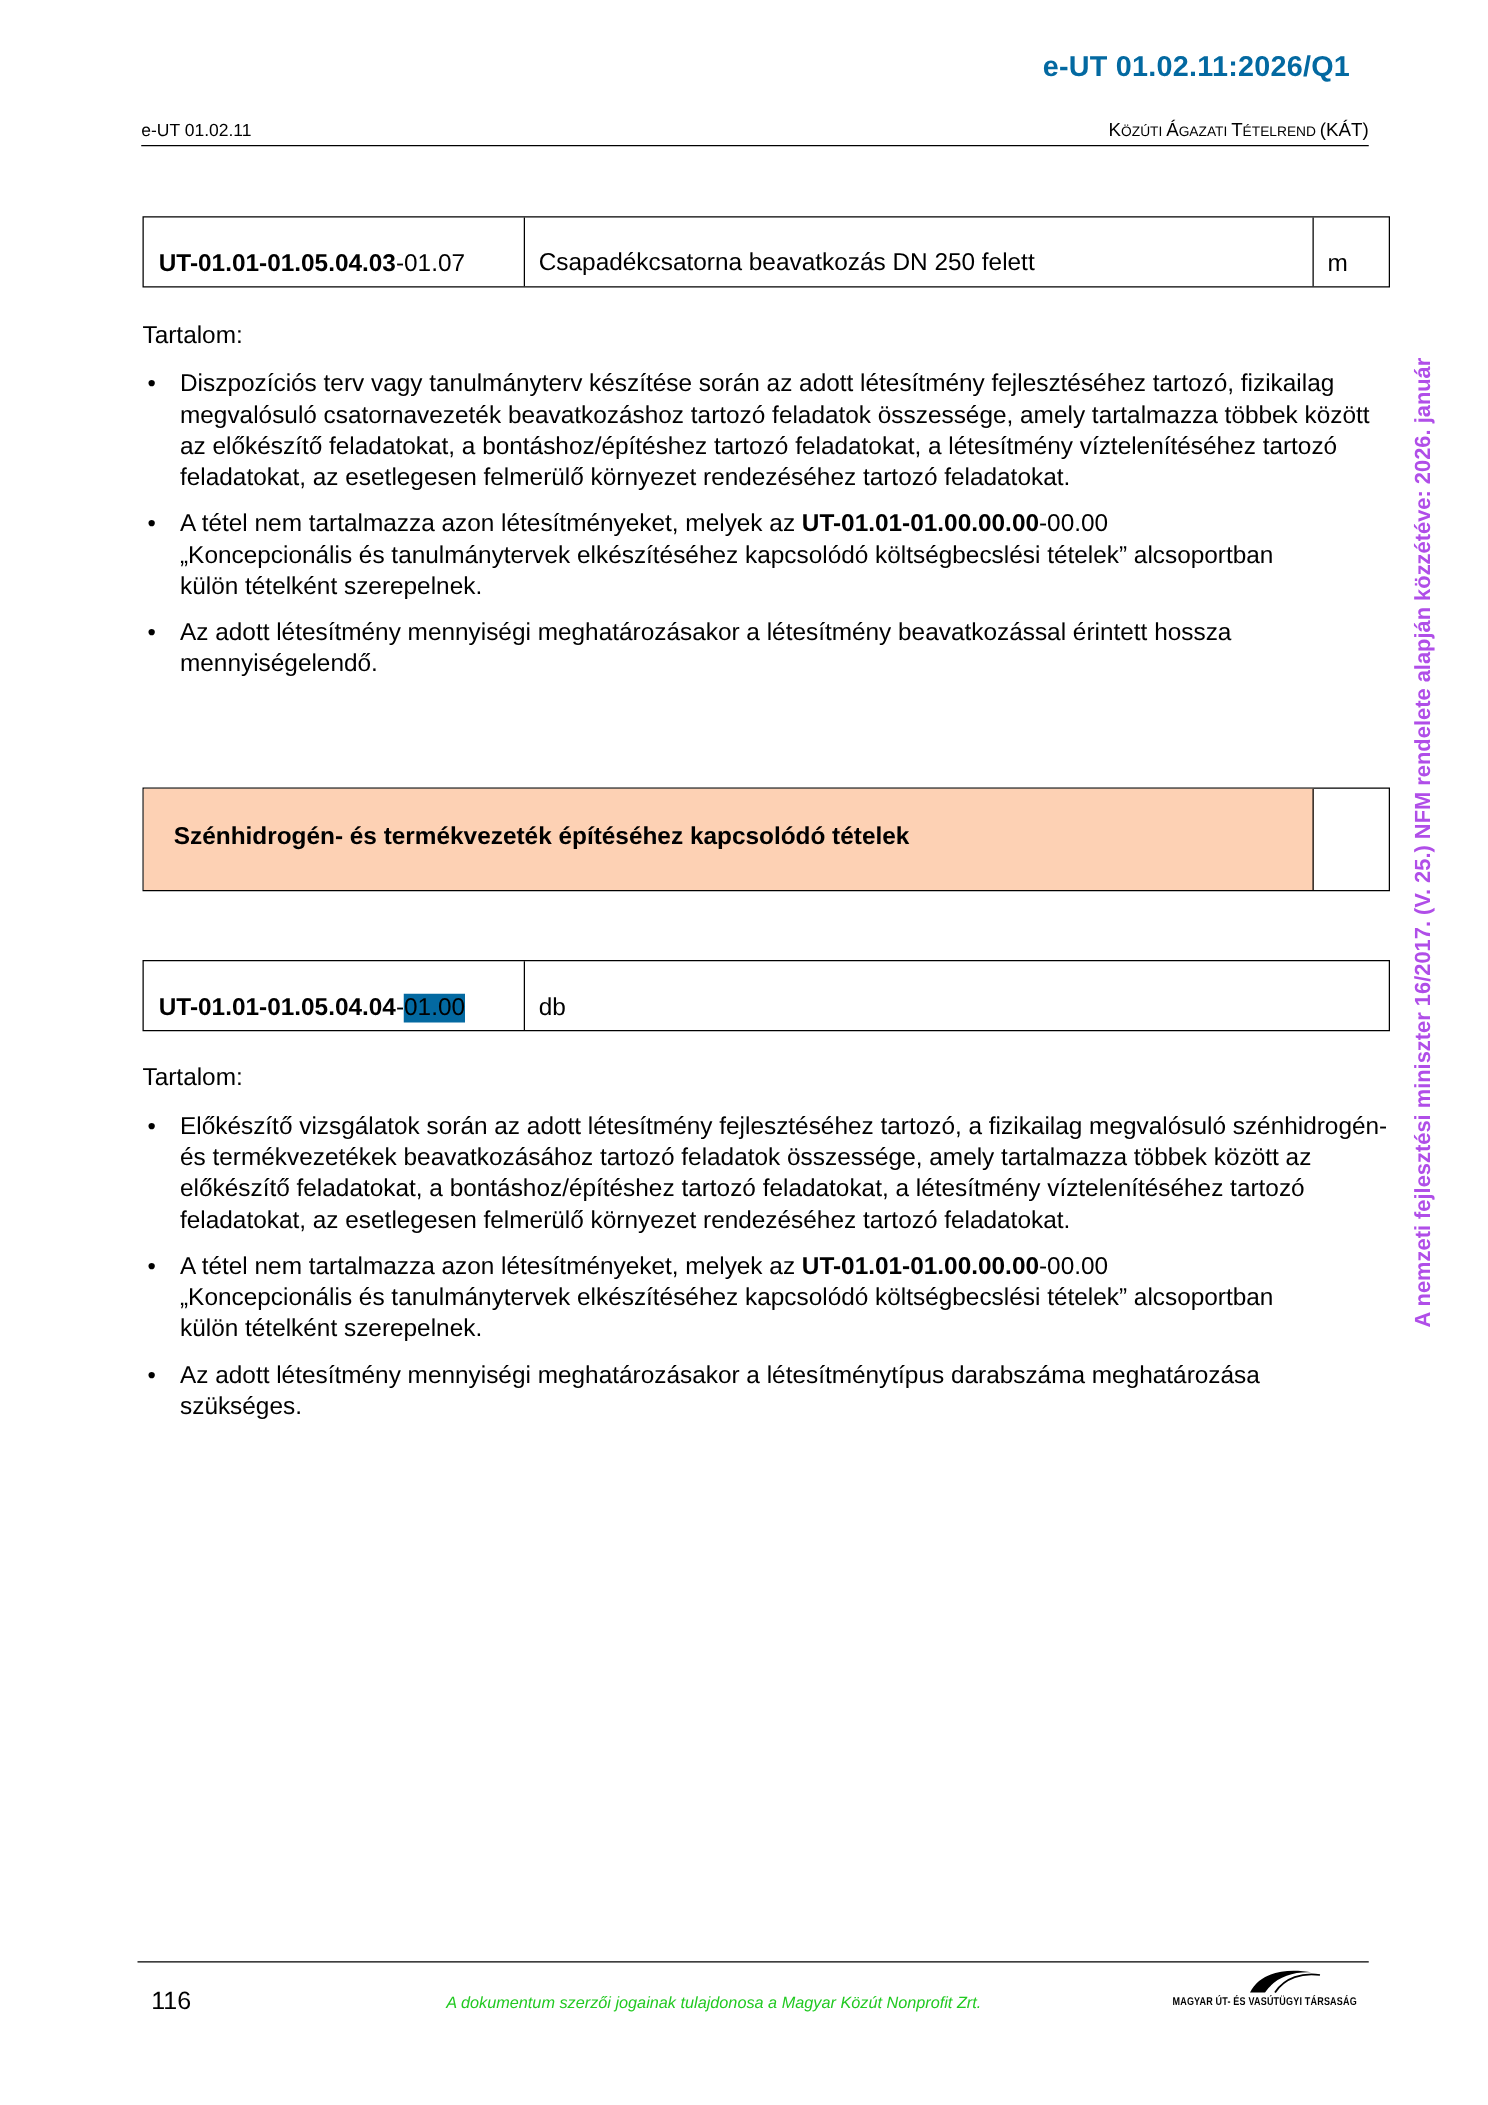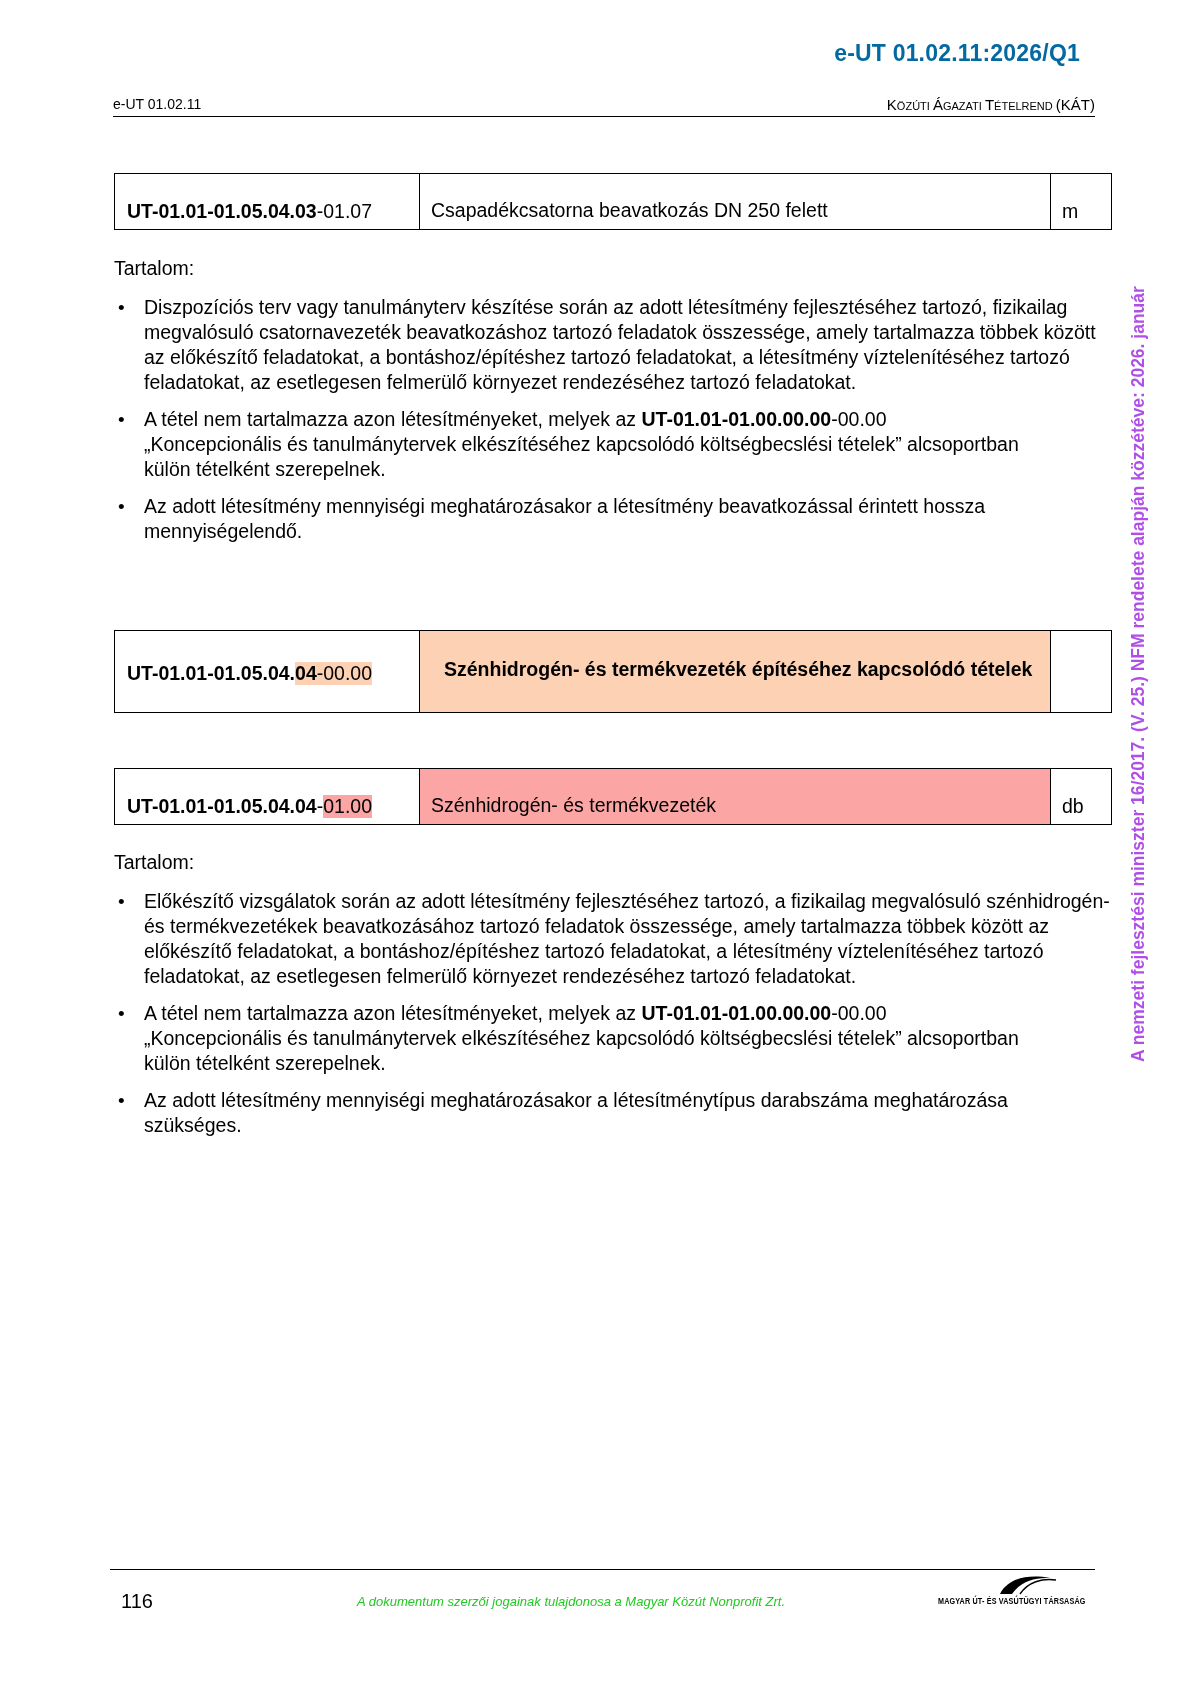--- a/index.html
+++ b/index.html
@@ -40,21 +40,21 @@
       flex: 1; border-right: 1.3px solid #000; box-sizing: border-box;
       display: flex; align-items: flex-end; padding: 0 10px 6px 11px;
       font-size: 19.5px; line-height: 25px;
     }
     .item-table .unit-cell {
       width: 60px; box-sizing: border-box; display: flex; align-items: flex-end;
       padding: 0 0 6px 11px; font-size: 19.5px;
     }
     .b { font-weight: bold; }
     .hl-orange { background: #fdd1b4; }
-    .hl-purple { background: #fca5a5; }
+    .hl-purple { background: #0369a1; }
 
     .section-label { position: absolute; left: 114px; font-size: 19.5px; }
 
     .bullets { position: absolute; left: 114px; width: 990px; margin: 0; padding: 0; list-style: none; }
     .bullets li {
       position: relative; padding-left: 30px; font-size: 19.5px; line-height: 25px;
       margin-bottom: 12px;
     }
     .bullets li .dot {
       position: absolute; left: 4px; top: 0; font-size: 19px;
@@ -108,36 +108,30 @@
     <span class="dot">•</span>
     <span>A tétel nem tartalmazza azon létesítményeket, melyek az </span><span class="b">UT-01.01-01.00.00.00</span><span>-00.00</span><span> „Koncepcionális és tanulmánytervek elkészítéséhez kapcsolódó költségbecslési tételek” alcsoportban külön tételként szerepelnek.</span>
   </li>
   <li style="width:930px;">
     <span class="dot">•</span>
     <span>Az adott létesítmény mennyiségi meghatározásakor a létesítmény beavatkozással érintett hossza mennyiségelendő.</span>
   </li>
 </ul>
 
 <div class="item-table" style="top:630px; height:83px;">
-  <div class="code-cell" style="align-items:center; padding-bottom:0; padding-top:4px;">
-    <span class="b">UT-01.01-01.05.04.</span>
-      <span class="b hl-orange">04</span>
-      <span class="hl-orange">-00.00</span>
-  </div>
   <div class="name-cell hl-orange b" style="align-items:center; padding-top:2px;padding-left:24px;">Szénhidrogén- és termékvezeték építéséhez kapcsolódó tételek</div>
   <div class="unit-cell"></div>
 </div>
 
 <div class="item-table" style="top:768px; height:57px;">
   <div class="code-cell">
     <span class="b">UT-01.01-01.05.04.04</span>
       <span>-</span>
       <span class="hl-purple">01.00</span>
   </div>
-  <div class="name-cell hl-purple">Szénhidrogén- és termékvezeték</div>
   <div class="unit-cell">db</div>
 </div>
 
 <div class="section-label" style="top:851px;">Tartalom:</div>
 
 <ul class="bullets" style="top:889px;">
   <li style="width:975px;">
     <span class="dot">•</span>
     <span>Előkészítő vizsgálatok során az adott létesítmény fejlesztéséhez tartozó, a fizikailag megvalósuló szénhidrogén- és termékvezetékek beavatkozásához tartozó feladatok összessége, amely tartalmazza többek között az előkészítő feladatokat, a bontáshoz/építéshez tartozó feladatokat, a létesítmény víztelenítéséhez tartozó feladatokat, az esetlegesen felmerülő környezet rendezéséhez tartozó feladatokat.</span>
   </li>

